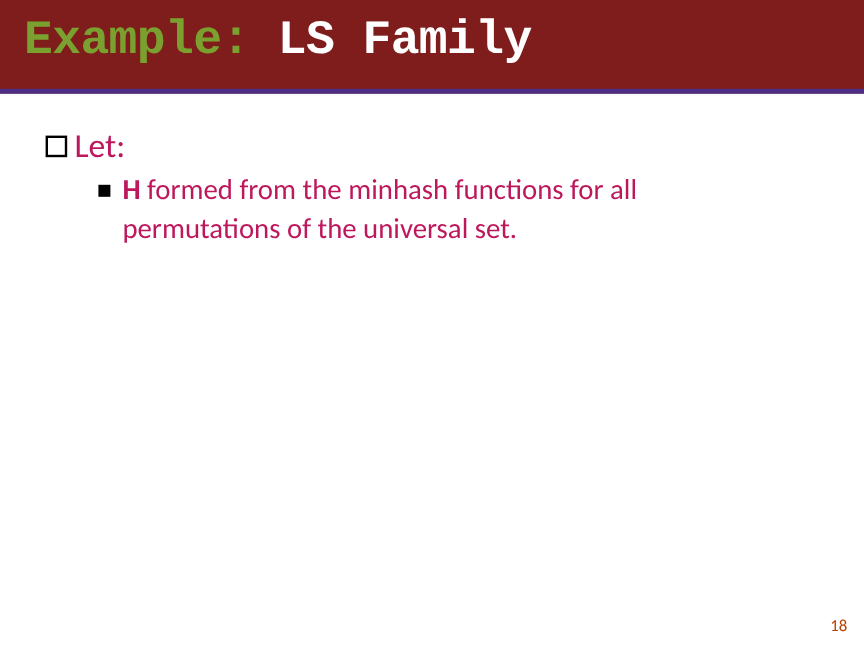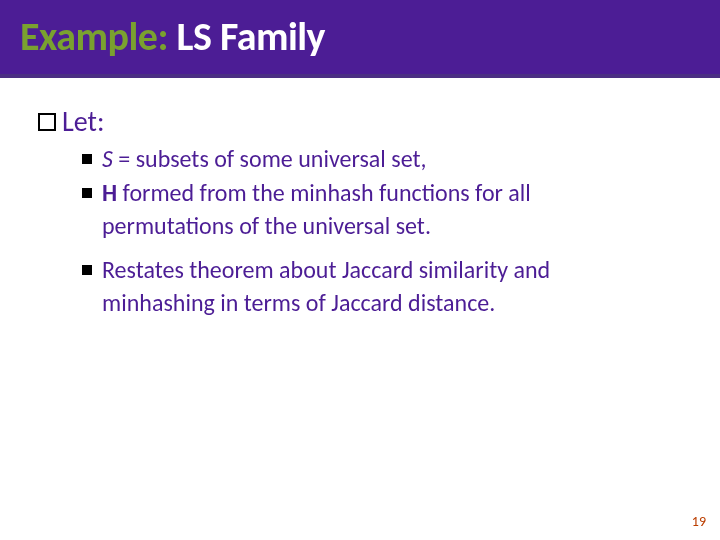--- a/index.html
+++ b/index.html
@@ -3,35 +3,36 @@
 <meta charset="utf-8">
 <style>
   * { margin: 0; padding: 0; box-sizing: border-box; }
   html, body { width: 720px; height: 540px; overflow: hidden; }
   body {
     font-family: Calibri, "Segoe UI", Arial, sans-serif;
     background: #fff;
     position: relative;
   }
   .title-bar {
-    background: #4c1d95;
+    background: #7f1d1d;
     height: 78px;
     padding: 12px 4px 0 20px;
     border-bottom: 4px solid #4b2e83;
+    font-family: Liberation Mono, monospace;
   }
   .title-bar h1 {
     font-size: 40px;
     font-weight: 700;
     color: #fff;
     letter-spacing: -0.5px;
   }
   .title-bar h1 .accent { color: #7aa12f; }
   .content {
     padding: 26px 56px 0 38px;
-    color: #4c1d95;
+    color: #be185d;
   }
   .lvl1 {
     font-size: 28px;
     line-height: 1.25;
     margin-bottom: 2px;
     display: flex;
     align-items: flex-start;
   }
   .lvl1 .box {
     display: inline-block;
@@ -85,31 +86,21 @@
 <div class="content">
 
   <div class="lvl1">
     <span class="box"></span>
     <span class="text">Let:</span>
   </div>
 
   <div class="lvl2-group">
     <div class="lvl2">
       <span class="sq"></span>
-      <span class="text"><span class="em">S</span><span> = subsets of some universal set,</span></span>
-    </div>
-    <div class="lvl2">
-      <span class="sq"></span>
       <span class="text"><span class="bold">H</span><span> formed from the minhash functions for all permutations of the universal set.</span></span>
     </div>
   </div>
 
 
-  <div class="lvl2-group">
-    <div class="lvl2">
-      <span class="sq"></span>
-      <span class="text">Restates theorem about Jaccard similarity and minhashing in terms of Jaccard distance.</span>
-    </div>
-  </div>
 
 </div>
 
-<div class="page-num">19</div>
+<div class="page-num">18</div>
 
 </body></html>

